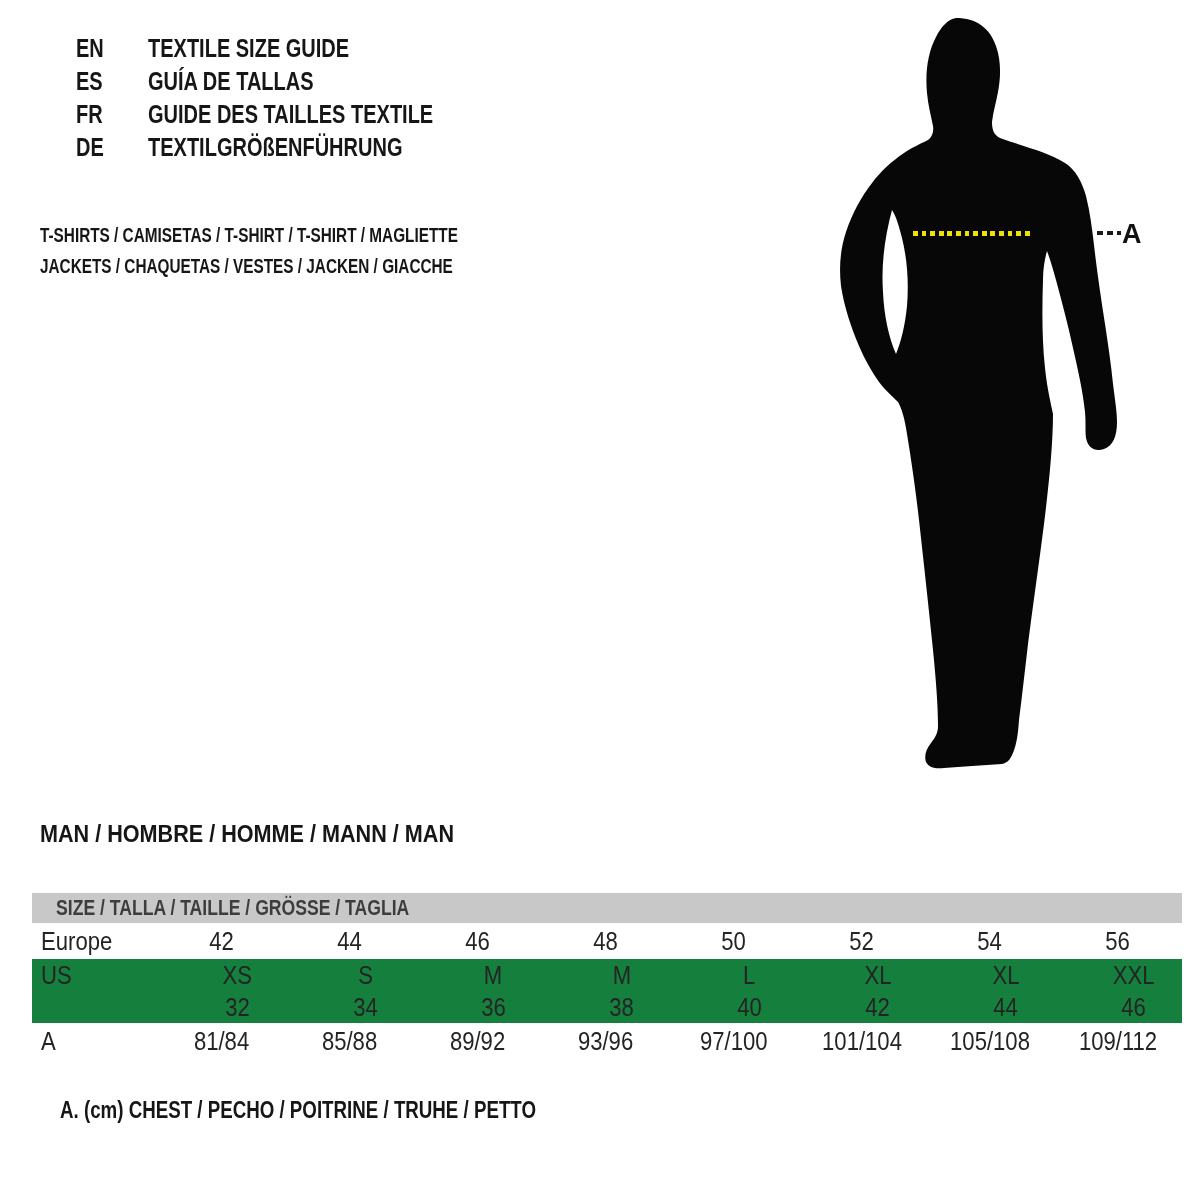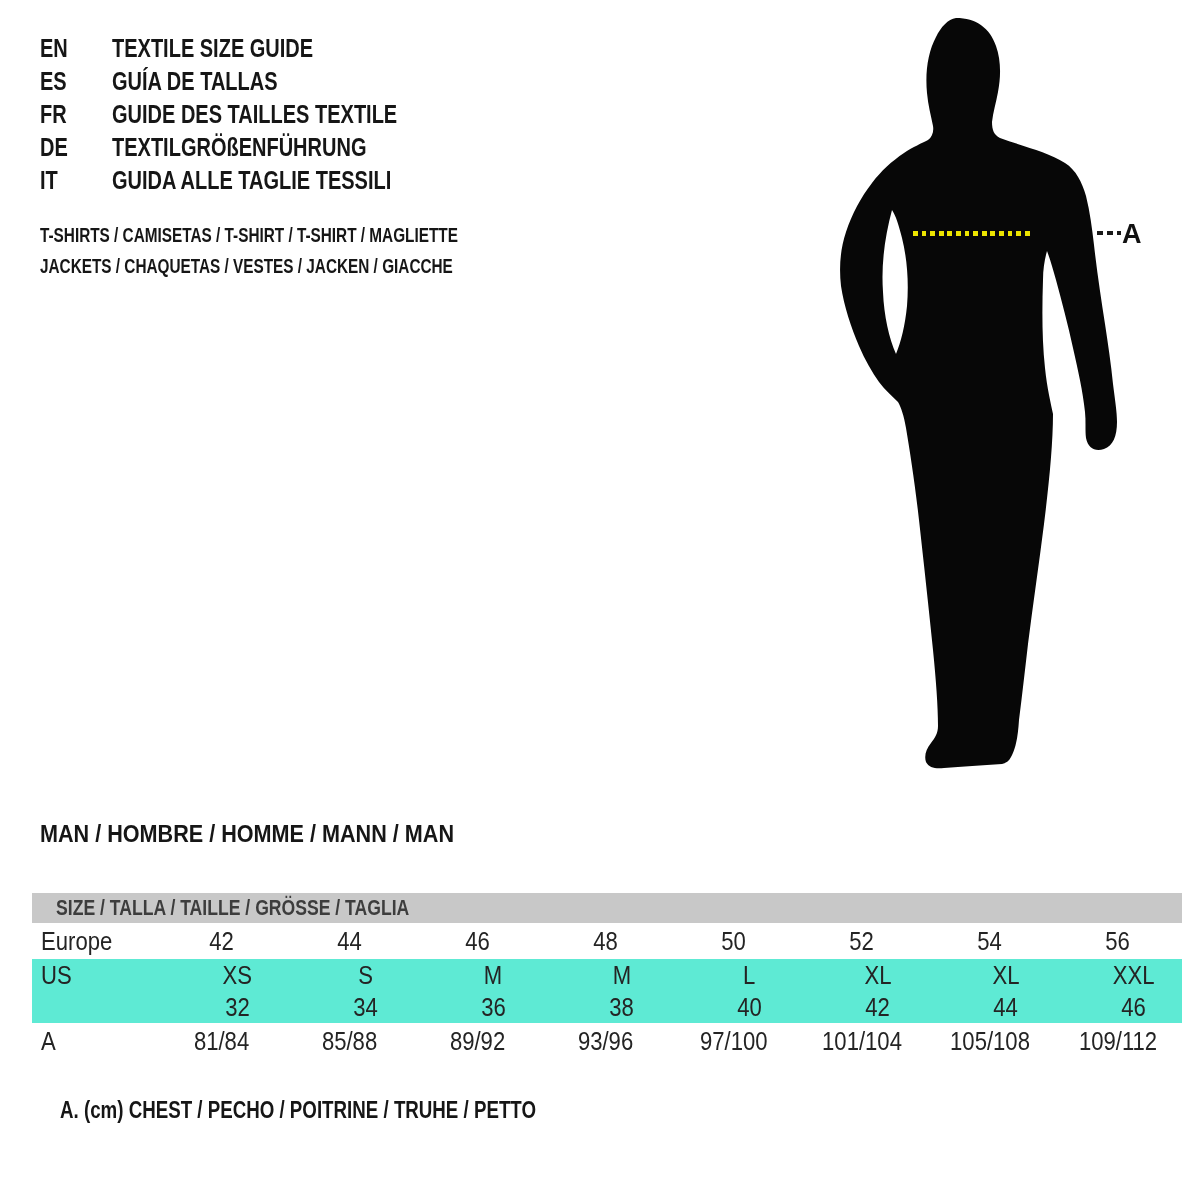--- a/index.html
+++ b/index.html
@@ -11,21 +11,21 @@
   .sx73 { transform:scaleX(.73); }
   .sx78 { transform:scaleX(.78); }
   .sx80 { transform:scaleX(.80); }
   .sx85 { transform:scaleX(.85); }
   .sx85c{ transform:scaleX(.85); transform-origin:50% 50%; }
   .sx90 { transform:scaleX(.90); }
 
   
   .lang-block { position:absolute; left:40px; top:32px; }
   .lang-row { display:flex; align-items:center; height:33px; font-weight:bold; font-size:25px; letter-spacing:0; }
-  .lang-code { flex:0 0 72px; }
+  .lang-code { flex:0 0 72px;margin-left:36px; }
 
   
   .products { position:absolute; left:40px; top:219px; font-weight:bold; font-size:21px; line-height:31px; }
 
   
   .figure { position:absolute; left:780px; top:0; width:420px; height:810px; }
   .figure svg { position:absolute; left:0; top:0; }
   .chest-dots {
     position:absolute; left:133px; top:231px; width:119px; height:5px;
     background:repeating-linear-gradient(90deg,#ece400 0 4.8px, transparent 4.8px 8.6px);
@@ -42,21 +42,21 @@
   
   .size-table { position:absolute; left:32px; top:893px; width:1150px; }
   .thead {
     height:30px; background:#c8c8c8; color:#3d3d3d;
     font-weight:bold; font-size:22px; line-height:30px;
     padding-left:24px; box-sizing:border-box;
   }
   .trow { display:grid; grid-template-columns:125px repeat(8,1fr); align-items:center; font-size:26px; color:#242424; }
   .h36 { height:36px; }
   .h32 { height:32px; }
-  .band { background:#5eead4;gap:32px; }
+  .band { background:#15803d;gap:32px; }
   .trow .lbl { padding-left:9px; text-align:left; }
   .trow .val { text-align:center; }
 
   
   .footnote { position:absolute; left:40px; top:1096px; font-size:24px; font-weight:bold;margin-left:20px; }
 </style>
 </head>
 <body>
 
 <div class="canvas">
@@ -70,24 +70,20 @@
       <span class="lang-code"><span class="cond sx80">ES</span></span>
       <span class="cond sx80">GUÍA DE TALLAS</span>
     </div>
     <div class="lang-row">
       <span class="lang-code"><span class="cond sx80">FR</span></span>
       <span class="cond sx80">GUIDE DES TAILLES TEXTILE</span>
     </div>
     <div class="lang-row">
       <span class="lang-code"><span class="cond sx80">DE</span></span>
       <span class="cond sx80">TEXTILGRÖßENFÜHRUNG</span>
-    </div>
-    <div class="lang-row">
-      <span class="lang-code"><span class="cond sx80">IT</span></span>
-      <span class="cond sx80">GUIDA ALLE TAGLIE TESSILI</span>
     </div>
   </div>
 
   <div class="products">
     <div><span class="cond sx73">T-SHIRTS / CAMISETAS / T-SHIRT / T-SHIRT / MAGLIETTE</span></div>
     <div><span class="cond sx73">JACKETS / CHAQUETAS / VESTES / JACKEN / GIACCHE</span></div>
   </div>
 
   <div class="figure">
     <svg width="400" height="810" viewBox="0 0 400 810" aria-hidden="true">

